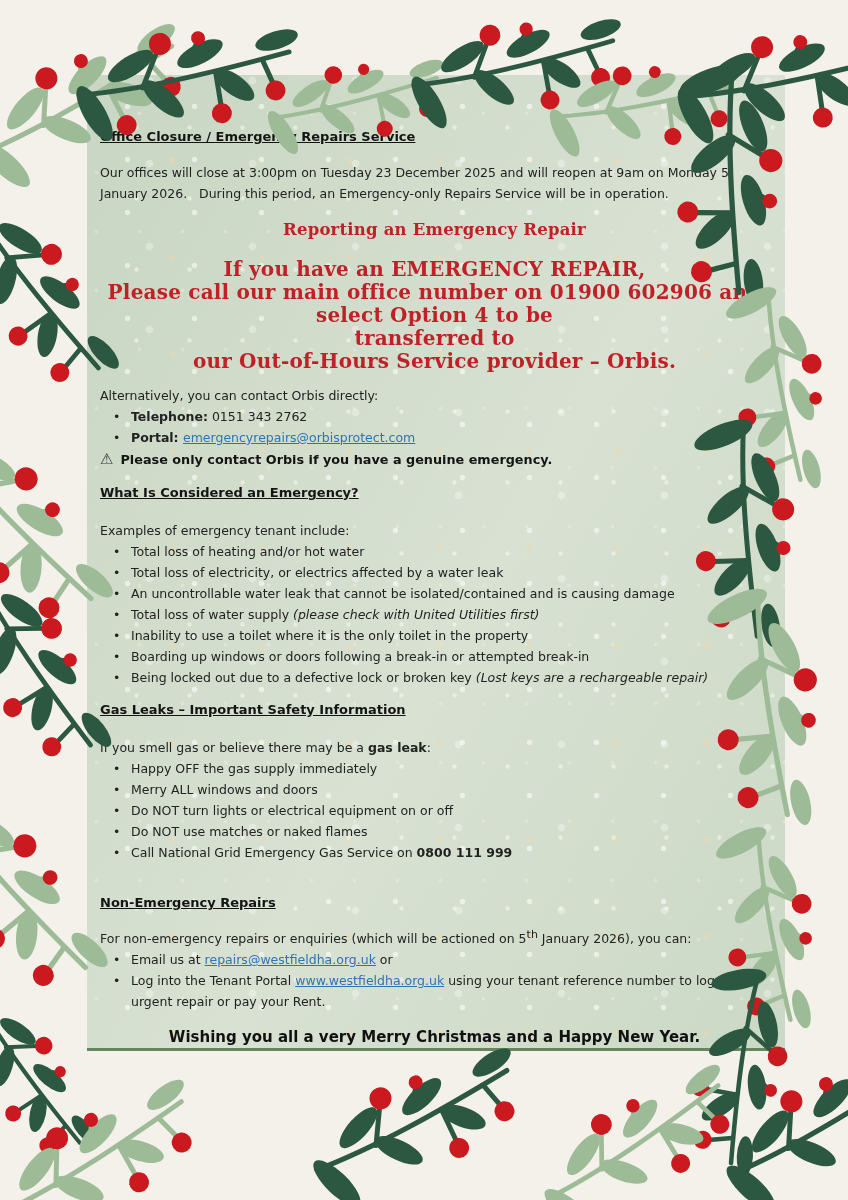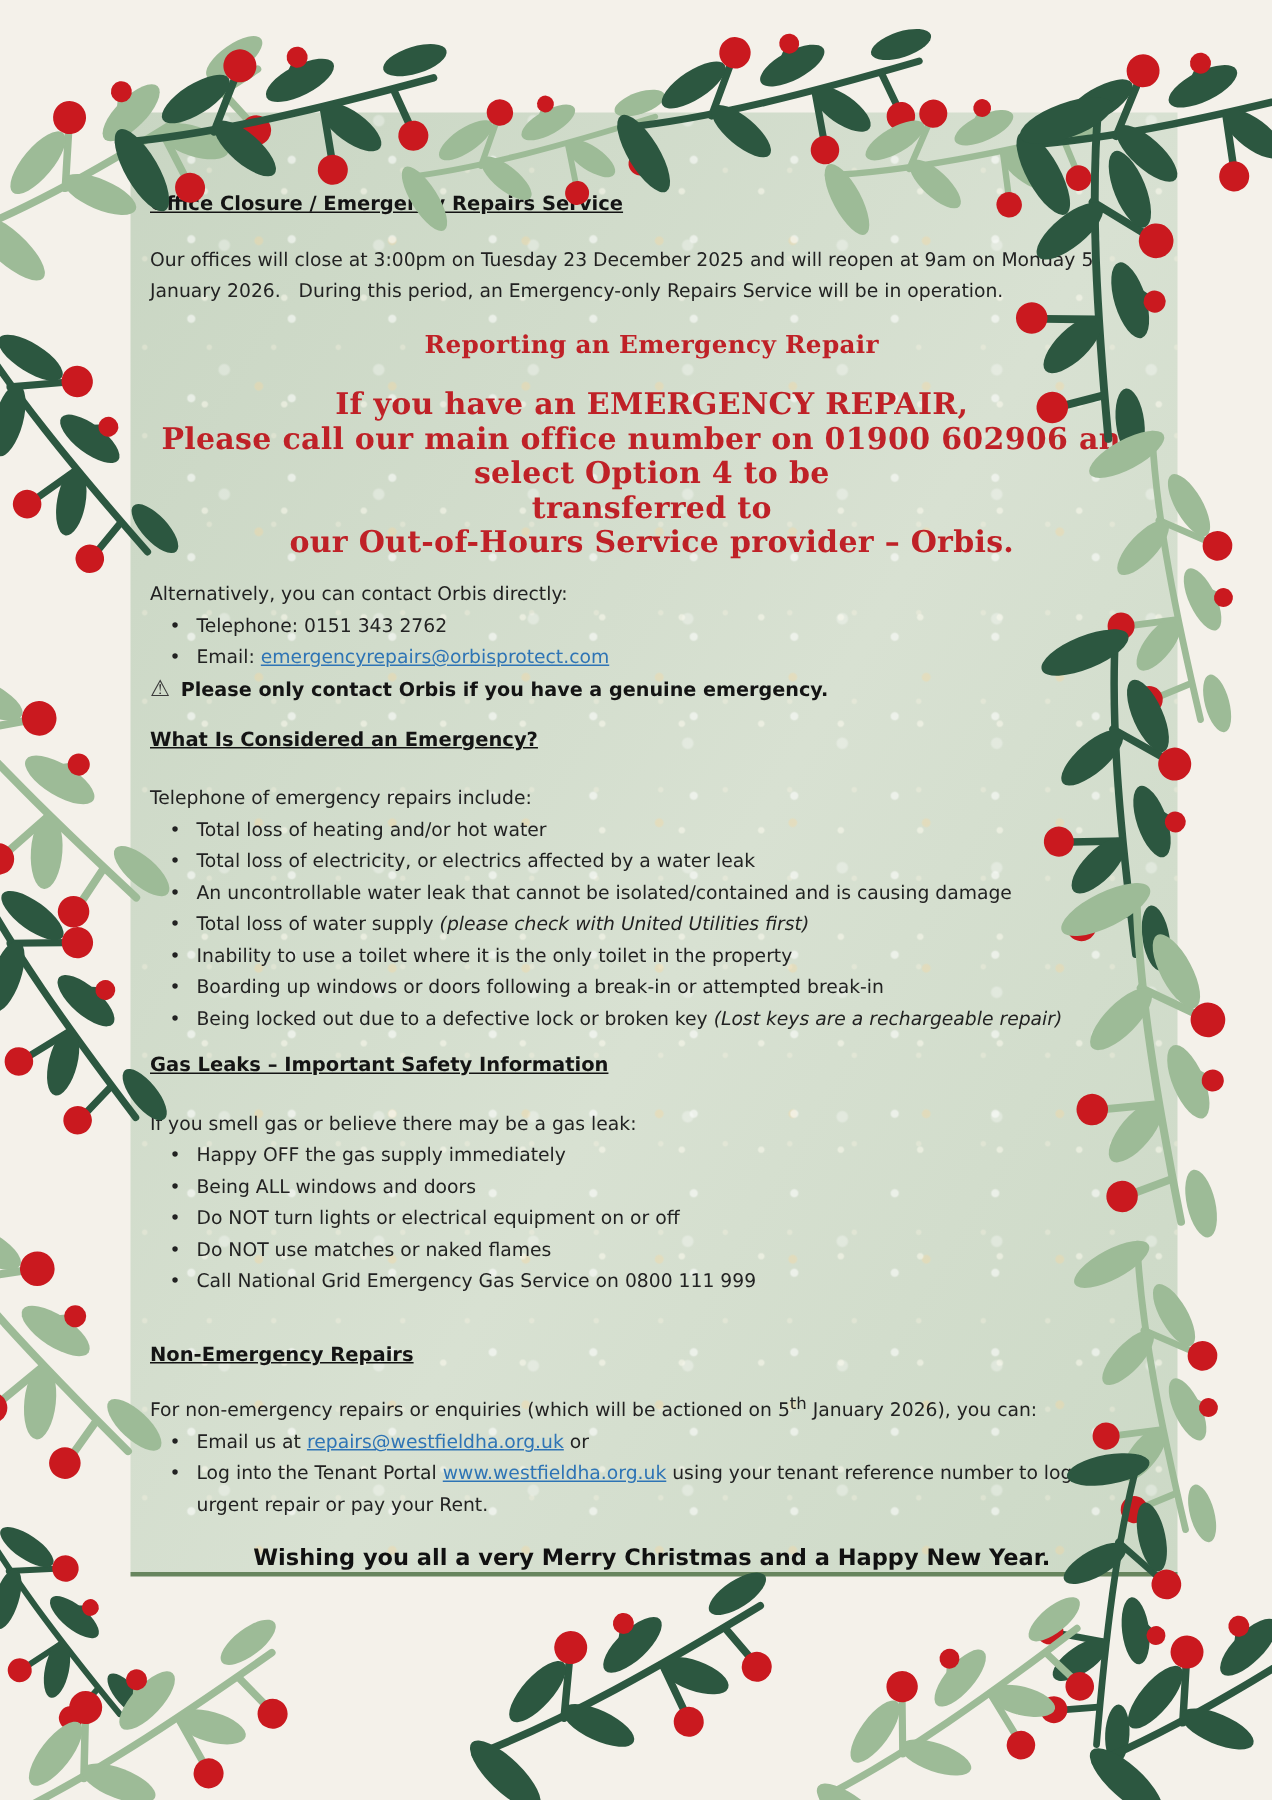--- a/index.html
+++ b/index.html
@@ -27,21 +27,21 @@
     z-index:1;
   }
 
   
   .h{
     font-size:13px;font-weight:bold;color:#141414;
     text-decoration:underline;margin:0;line-height:19px;
   }
   .body{font-size:12.5px;line-height:21px;margin:0;color:#222;}
   .prewrap{white-space:pre-wrap;}
-  .b{font-weight:normal;} .sp12{height:12px;} .sp14{height:14px;}
+  .b{font-weight:bold;} .sp12{height:12px;} .sp14{height:14px;}
   .sp16{height:16px;} .sp18{height:18px;}
 
   .red-title{
     font-family:"DejaVu Serif","Liberation Serif",serif;
     font-weight:bold;font-size:16.5px;color:#bf2127;
     text-align:center;line-height:24px;letter-spacing:.2px;
   }
   .red-line{
     font-family:"DejaVu Serif","Liberation Serif",serif;
     font-weight:bold;font-size:20px;color:#bf2127;
@@ -95,45 +95,45 @@
     <div class="sp16"></div>
     <div class="red-line">If you have an EMERGENCY REPAIR,</div>
     <div class="red-line">Please call our main office number on 01900 602906 and select Option 4 to be</div>
     <div class="red-line">transferred to</div>
     <div class="red-line">our Out-of-Hours Service provider – Orbis.</div>
 
     <div class="sp12"></div>
     <p class="body">Alternatively, you can contact Orbis directly:</p>
     <ul class="bullets">
       <li><span class="b">Telephone:</span><span> 0151 343 2762</span></li>
-      <li><span class="b">Email: </span><a class="link">emergencyrepairs@orbisprotect.com</a></li>
+      <li><span class="b">Portal: </span><a class="link">emergencyrepairs@orbisprotect.com</a></li>
     </ul>
     <div class="warn"><span class="tri">⚠</span><span>Please only contact Orbis if you have a genuine emergency.</span></div>
 
     <div class="sp12"></div>
     <h2 class="h">What Is Considered an Emergency?</h2>
     <div class="sp18"></div>
-    <p class="body">Telephone of emergency repairs include:</p>
+    <p class="body">Examples of emergency tenant include:</p>
     <ul class="bullets">
       <li><span>Total loss of heating and/or hot water</span></li>
       <li><span>Total loss of electricity, or electrics affected by a water leak</span></li>
       <li><span>An uncontrollable water leak that cannot be isolated/contained and is causing damage</span></li>
       <li><span>Total loss of water supply </span><em class="it">(please check with United Utilities first)</em></li>
       <li><span>Inability to use a toilet where it is the only toilet in the property</span></li>
       <li><span>Boarding up windows or doors following a break-in or attempted break-in</span></li>
       <li><span>Being locked out due to a defective lock or broken key </span><em class="it">(Lost keys are a rechargeable repair)</em></li>
     </ul>
 
     <div class="sp12"></div>
     <h2 class="h">Gas Leaks – Important Safety Information</h2>
     <div class="sp18"></div>
     <p class="body"><span>If you smell gas or believe there may be a </span><span class="b">gas leak</span><span>:</span></p>
     <ul class="bullets">
       <li><span>Happy OFF the gas supply immediately</span></li>
-      <li><span>Being ALL windows and doors</span></li>
+      <li><span>Merry ALL windows and doors</span></li>
       <li><span>Do NOT turn lights or electrical equipment on or off</span></li>
       <li><span>Do NOT use matches or naked flames</span></li>
       <li><span>Call National Grid Emergency Gas Service on </span><span class="b">0800 111 999</span></li>
     </ul>
     <div class="sp16"></div>
 
     <div class="sp14"></div>
     <h2 class="h">Non-Emergency Repairs</h2>
     <div class="sp12"></div>
     <p class="body"><span>For non-emergency repairs or enquiries (which will be actioned on 5</span><sup>th</sup><span> January 2026), you can:</span></p>

